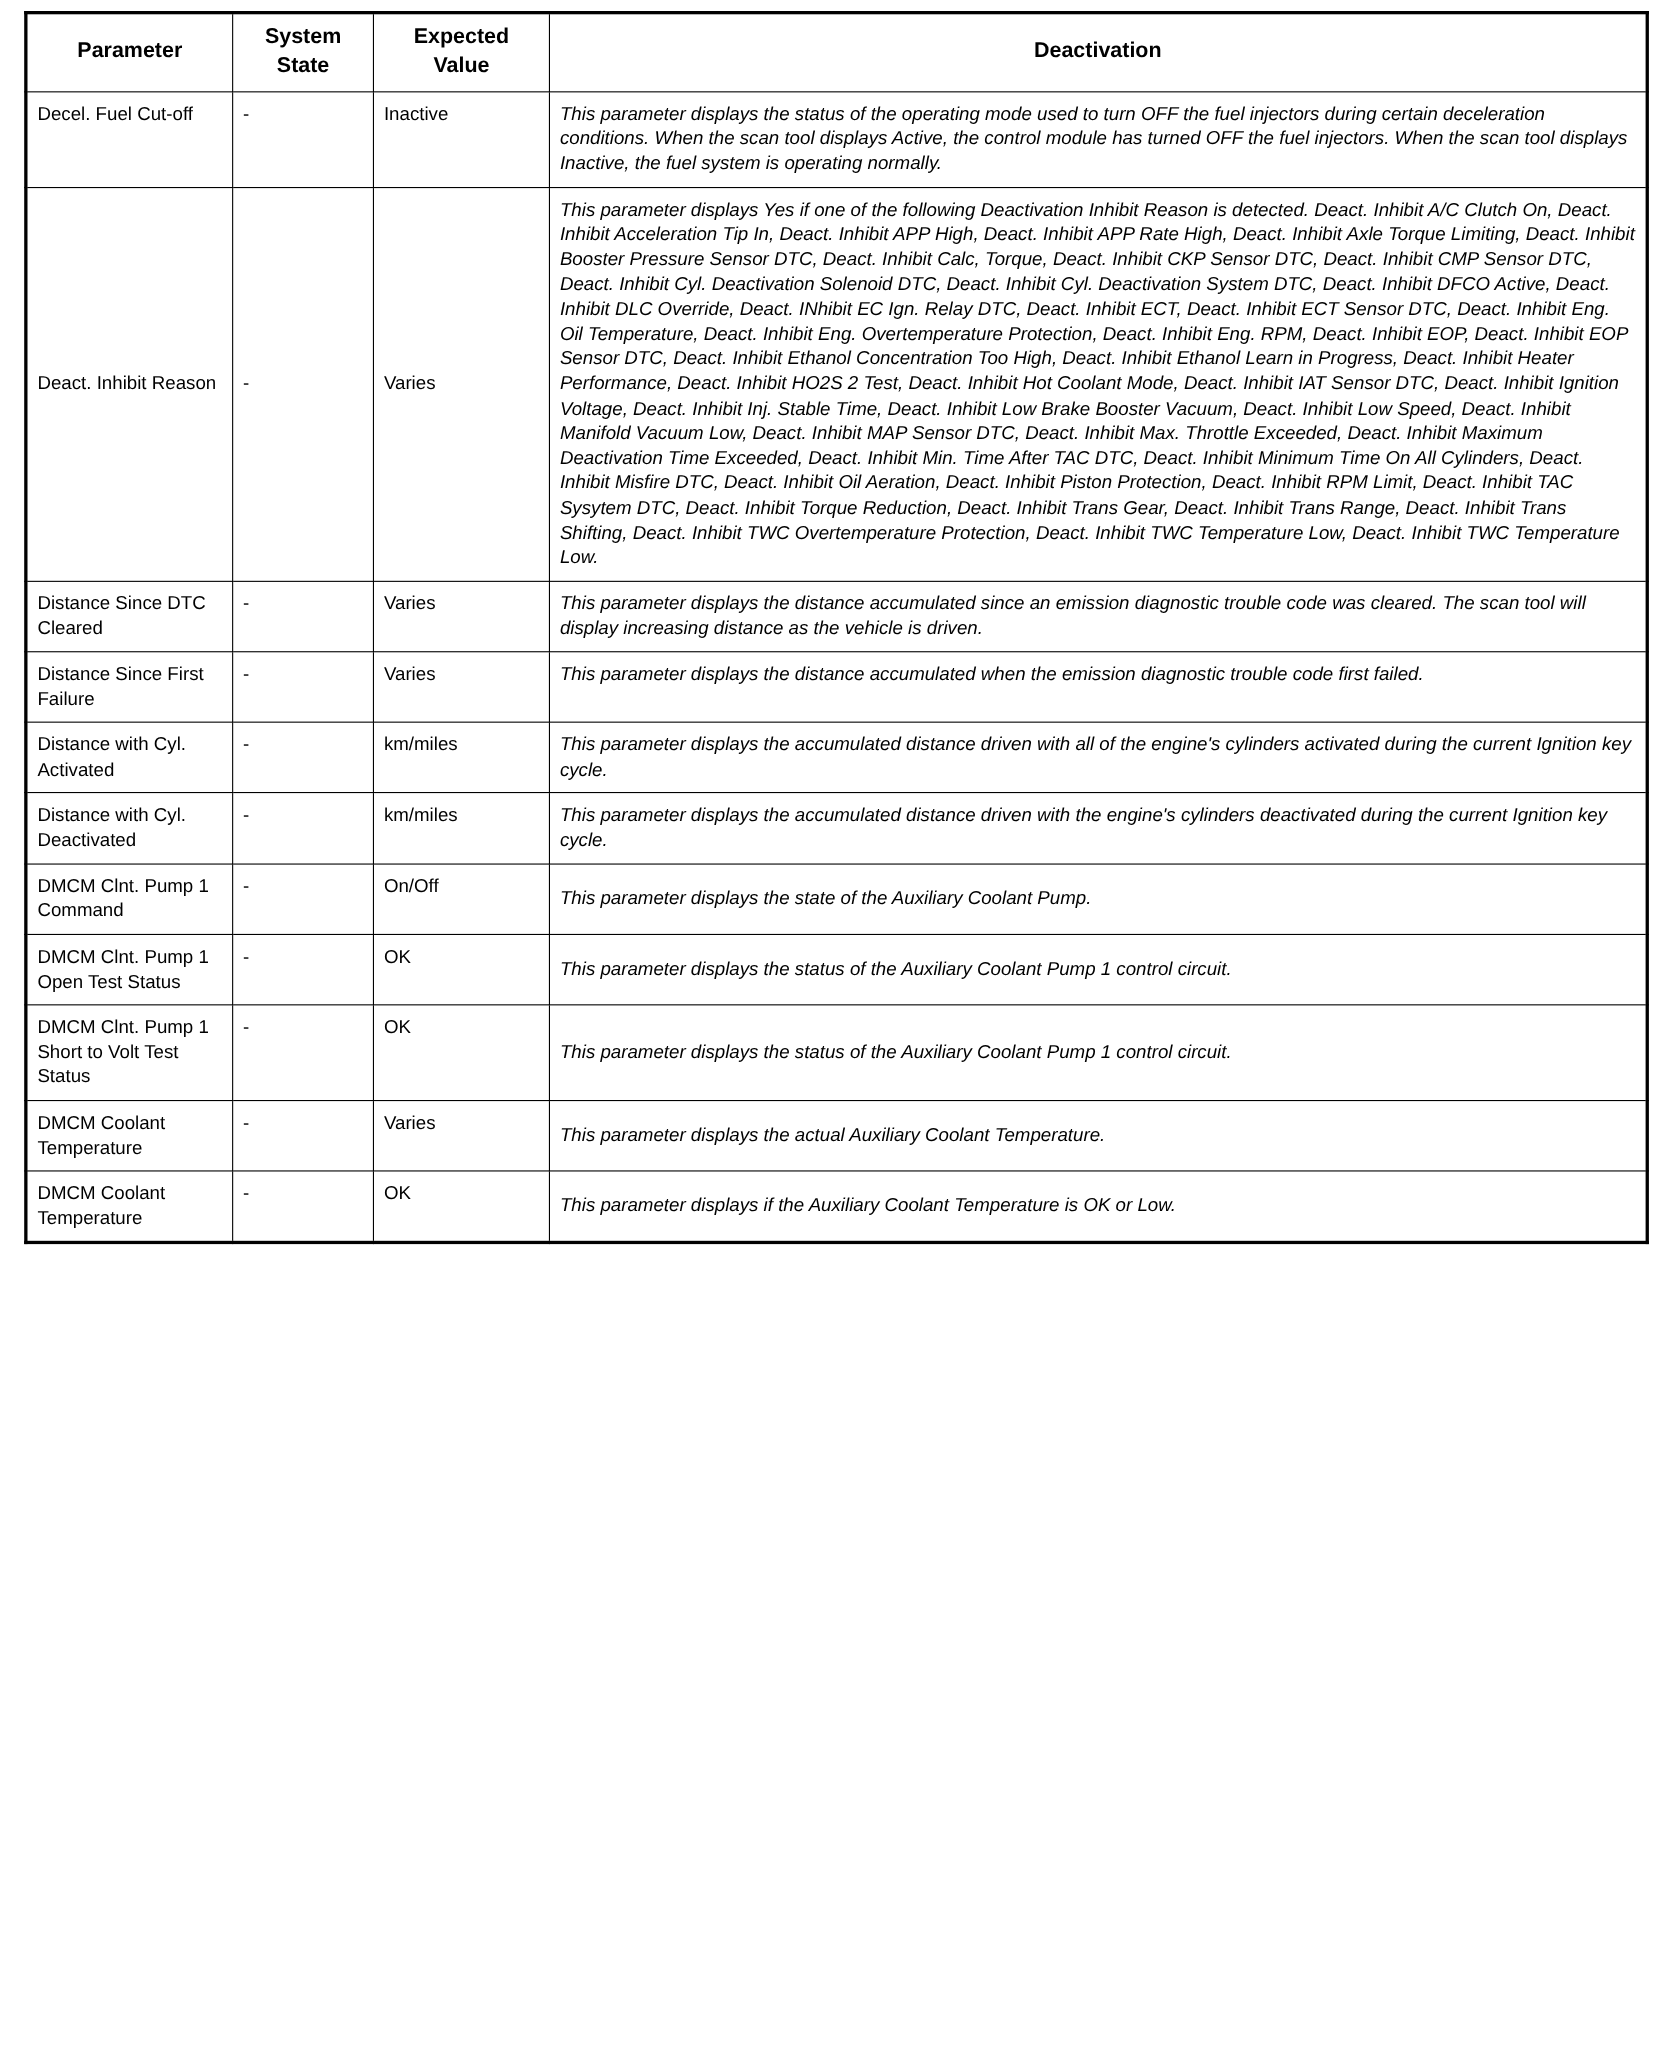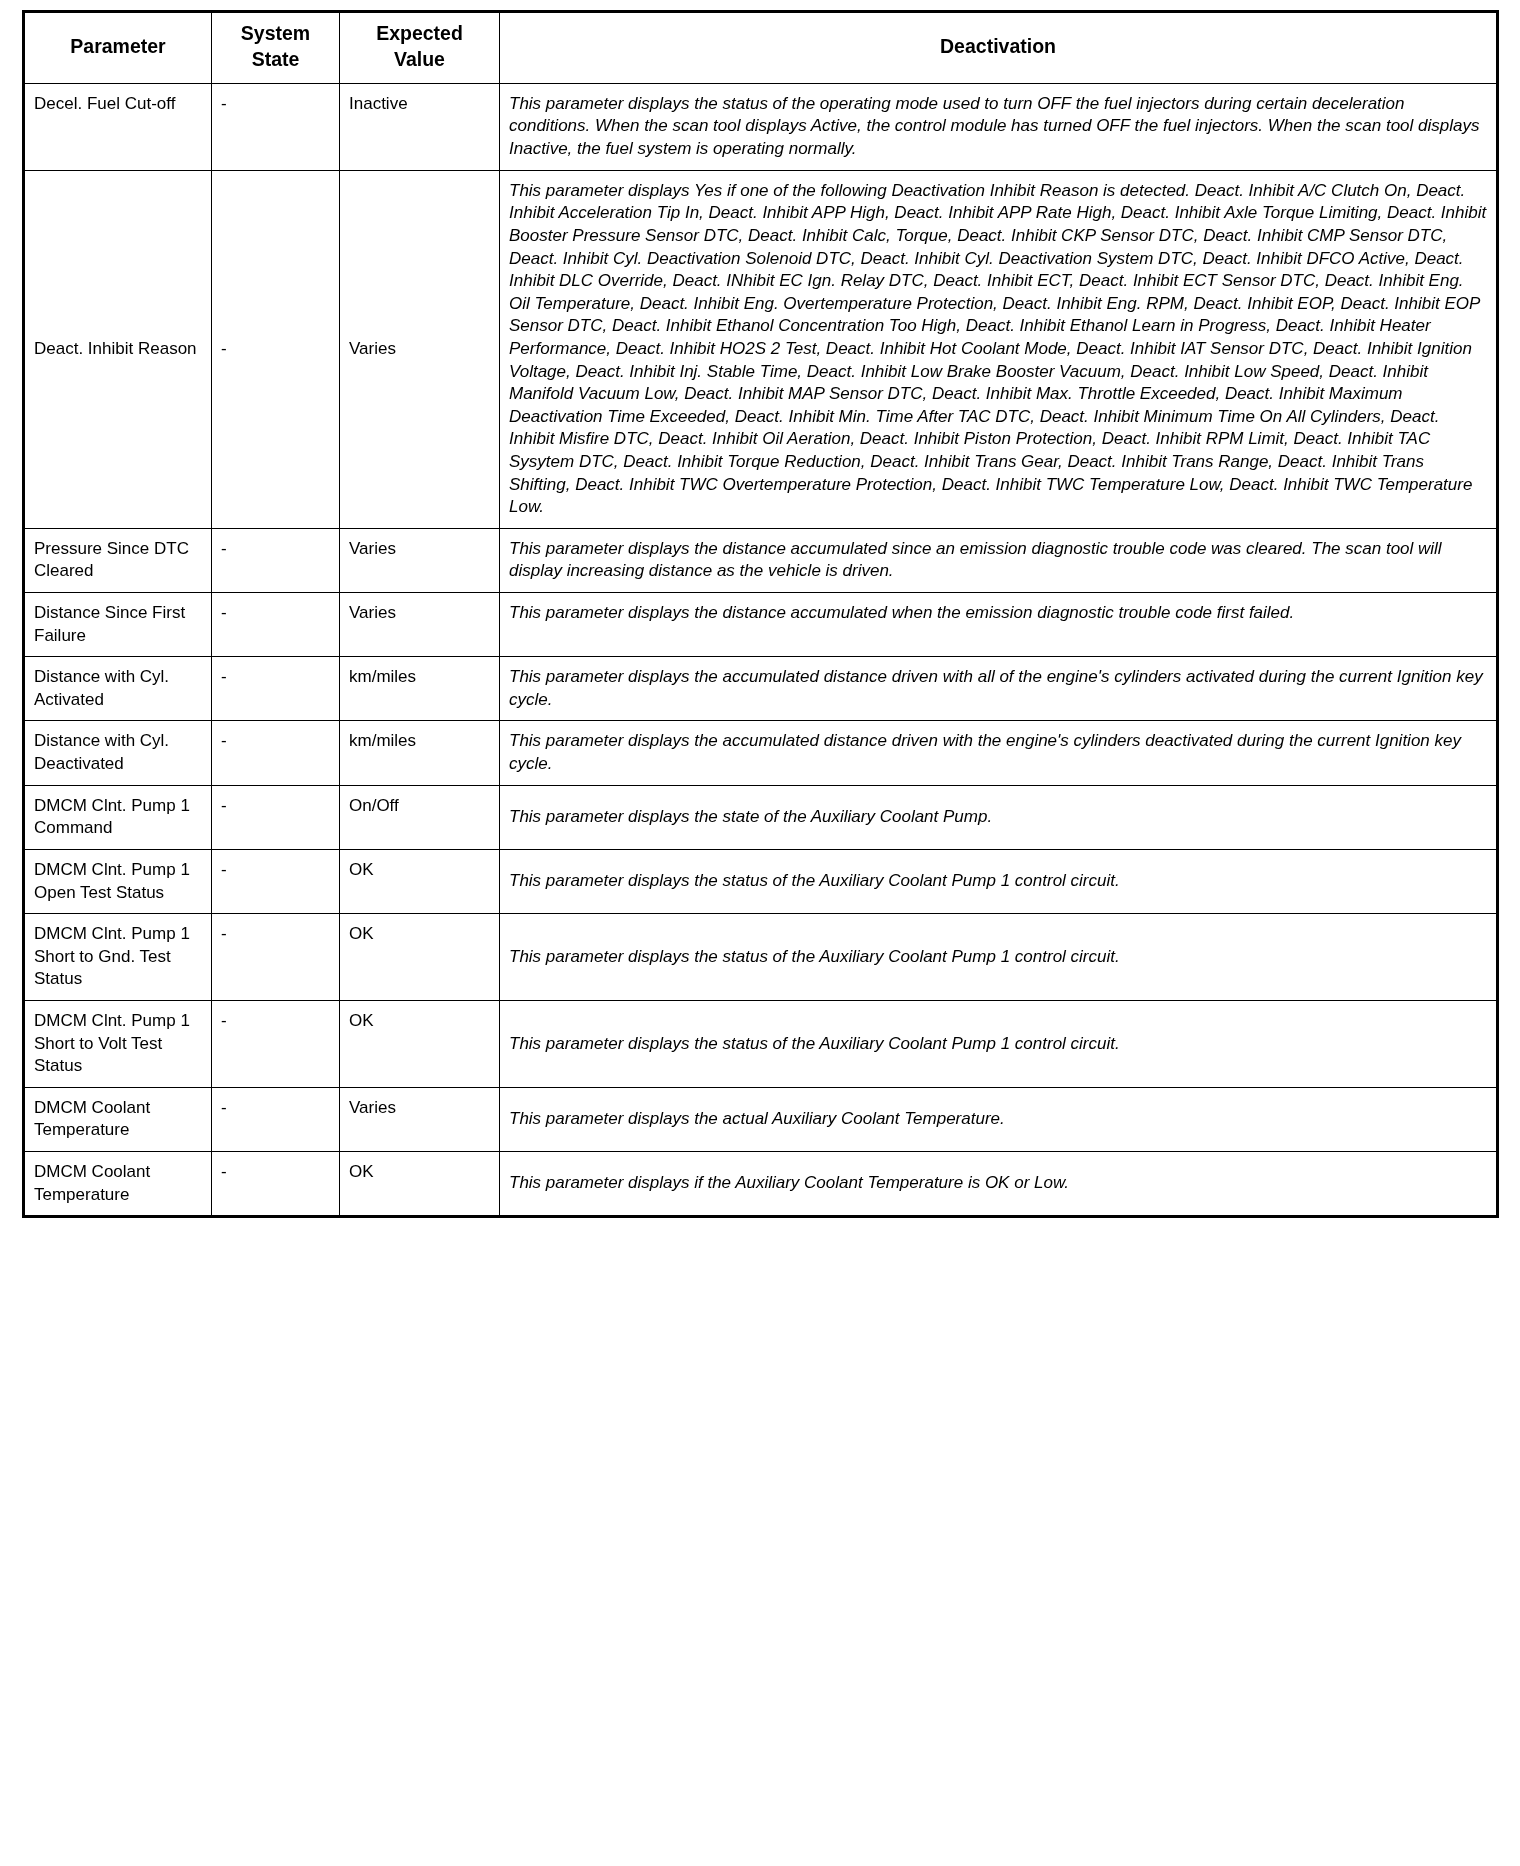--- a/index.html
+++ b/index.html
@@ -101,21 +101,21 @@
       </tr>
 
       <tr class="big vtop">
         <td class="cell-param">Deact. Inhibit Reason</td>
         <td class="cell-state">-</td>
         <td class="cell-value">Varies</td>
         <td class="cell-desc">This parameter displays Yes if one of the following Deactivation Inhibit Reason is detected. Deact. Inhibit A/C Clutch On, Deact. Inhibit Acceleration Tip In, Deact. Inhibit APP High, Deact. Inhibit APP Rate High, Deact. Inhibit Axle Torque Limiting, Deact. Inhibit Booster Pressure Sensor DTC, Deact. Inhibit Calc, Torque, Deact. Inhibit CKP Sensor DTC, Deact. Inhibit CMP Sensor DTC, Deact. Inhibit Cyl. Deactivation Solenoid DTC, Deact. Inhibit Cyl. Deactivation System DTC, Deact. Inhibit DFCO Active, Deact. Inhibit DLC Override, Deact. INhibit EC Ign. Relay DTC, Deact. Inhibit ECT, Deact. Inhibit ECT Sensor DTC, Deact. Inhibit Eng. Oil Temperature, Deact. Inhibit Eng. Overtemperature Protection, Deact. Inhibit Eng. RPM, Deact. Inhibit EOP, Deact. Inhibit EOP Sensor DTC, Deact. Inhibit Ethanol Concentration Too High, Deact. Inhibit Ethanol Learn in Progress, Deact. Inhibit Heater Performance, Deact. Inhibit HO2S 2 Test, Deact. Inhibit Hot Coolant Mode, Deact. Inhibit IAT Sensor DTC, Deact. Inhibit Ignition Voltage, Deact. Inhibit Inj. Stable Time, Deact. Inhibit Low Brake Booster Vacuum, Deact. Inhibit Low Speed, Deact. Inhibit Manifold Vacuum Low, Deact. Inhibit MAP Sensor DTC, Deact. Inhibit Max. Throttle Exceeded, Deact. Inhibit Maximum Deactivation Time Exceeded, Deact. Inhibit Min. Time After TAC DTC, Deact. Inhibit Minimum Time On All Cylinders, Deact. Inhibit Misfire DTC, Deact. Inhibit Oil Aeration, Deact. Inhibit Piston Protection, Deact. Inhibit RPM Limit, Deact. Inhibit TAC Sysytem DTC, Deact. Inhibit Torque Reduction, Deact. Inhibit Trans Gear, Deact. Inhibit Trans Range, Deact. Inhibit Trans Shifting, Deact. Inhibit TWC Overtemperature Protection, Deact. Inhibit TWC Temperature Low, Deact. Inhibit TWC Temperature Low.</td>
       </tr>
 
       <tr class="vtop">
-        <td class="cell-param">Pressure Since DTC Cleared</td>
+        <td class="cell-param">Distance Since DTC Cleared</td>
         <td class="cell-state">-</td>
         <td class="cell-value">Varies</td>
         <td class="cell-desc">This parameter displays the distance accumulated since an emission diagnostic trouble code was cleared. The scan tool will display increasing distance as the vehicle is driven.</td>
       </tr>
 
       <tr class="vtop">
         <td class="cell-param">Distance Since First Failure</td>
         <td class="cell-state">-</td>
         <td class="cell-value">Varies</td>
         <td class="cell-desc">This parameter displays the distance accumulated when the emission diagnostic trouble code first failed.</td>
@@ -143,26 +143,20 @@
         <td class="cell-desc">This parameter displays the state of the Auxiliary Coolant Pump.</td>
       </tr>
 
       <tr class="vmid">
         <td class="cell-param">DMCM Clnt. Pump 1 Open Test Status</td>
         <td class="cell-state">-</td>
         <td class="cell-value">OK</td>
         <td class="cell-desc">This parameter displays the status of the Auxiliary Coolant Pump 1 control circuit.</td>
       </tr>
 
-      <tr class="vmid">
-        <td class="cell-param">DMCM Clnt. Pump 1 Short to Gnd. Test Status</td>
-        <td class="cell-state">-</td>
-        <td class="cell-value">OK</td>
-        <td class="cell-desc">This parameter displays the status of the Auxiliary Coolant Pump 1 control circuit.</td>
-      </tr>
 
       <tr class="vmid">
         <td class="cell-param">DMCM Clnt. Pump 1 Short to Volt Test Status</td>
         <td class="cell-state">-</td>
         <td class="cell-value">OK</td>
         <td class="cell-desc">This parameter displays the status of the Auxiliary Coolant Pump 1 control circuit.</td>
       </tr>
 
       <tr class="vmid">
         <td class="cell-param">DMCM Coolant Temperature</td>

